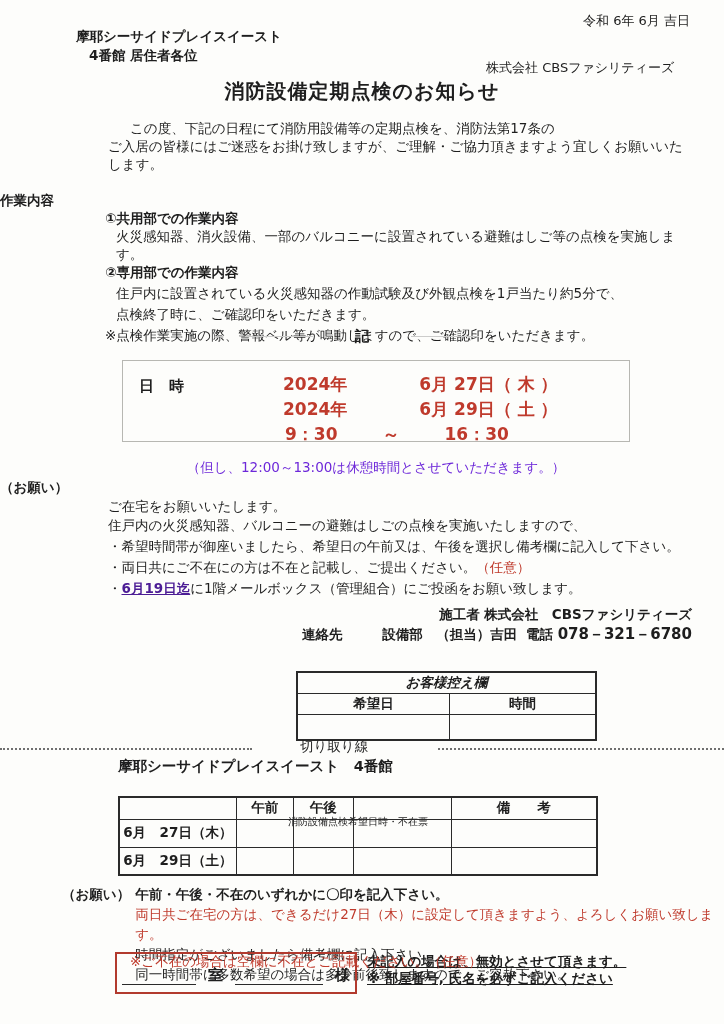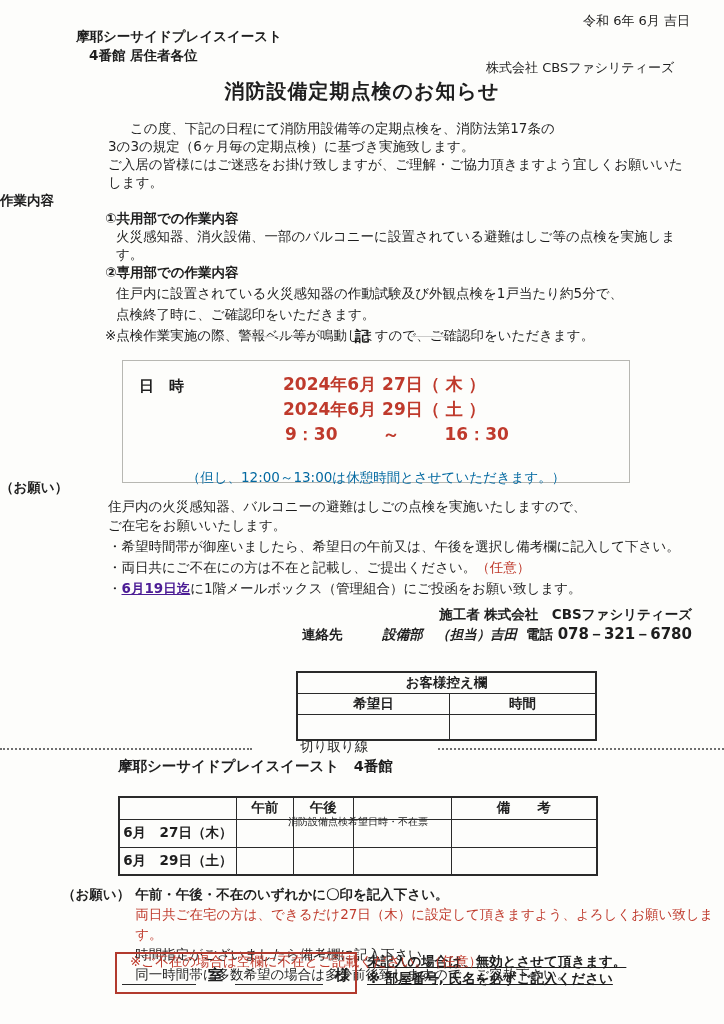--- a/index.html
+++ b/index.html
@@ -21,42 +21,42 @@
   .intro .indent1 { text-indent:22px; }
   .center-heading { position:absolute; left:0; width:100%; text-align:left; font-weight:bold; }
   .work-heading { top:192px; }
   .work { position:absolute; top:209px; left:105px; width:590px; line-height:18px; }
   .work .body-indent { padding-left:11px; }
   .work .sp { margin-top:3px; }
   .ki-row { position:absolute; top:327px; left:0; width:100%;
             display:flex; align-items:center; justify-content:center; gap:42px; }
   .ki-dash { width:68px; border-top:1.5px solid #cccccb; }
   .ki { font-weight:bold; font-size:14.5px; }
-  .schedule-box { position:absolute; top:360px; left:122px; width:508px; height:123px;
+  .schedule-box { position:absolute; top:360px; left:122px; width:508px; height:82px;
                   border:1.5px solid #b7b7b2; background:#fdfdfb; padding-top:11px; }
   .sched-label { position:absolute; top:16px; left:16px; font-weight:bold; font-size:15px; }
-  .sched-line { display:flex; padding-left:160px; color:#bf3a2c;
+  .sched-line { display:flex; padding-left:160px; gap:72px; color:#bf3a2c;
                 font-weight:bold; font-size:17px; line-height:25px; white-space:nowrap; }
   .time-line { gap:45px; padding-left:162px; }
-  .break-note { text-align:center; font-size:13.5px; margin-top:22px; color:#0369a1; }
+  .break-note { text-align:center; font-size:13.5px; margin-top:12px; color:#6d28d9; }
   .onegai-heading { top:479px; }
   .request { position:absolute; top:497px; left:108px; width:590px; line-height:19px; }
   .request .sp { margin-top:2px; }
   .deadline { color:#4c1d95; font-weight:bold; text-decoration:underline; }
   .contact { position:absolute; top:604px; left:132px; width:560px; line-height:20px; font-weight:bold;text-align:right; }
   .c-label { display:inline-block; width:54px; }
-  .c-val { display:inline-block; width:170px;font-style:italic; }
+  .c-val { display:inline-block; width:170px; }
   .phone-label { margin-left:4px; }
   .phone-number { font-size:15px; }
   .emergency { font-weight:normal; font-size:12.5px; margin-top:3px; }
   .copy-table { position:absolute; top:671px; left:296px; width:301px;
                 border-collapse:collapse; border:2.5px solid #2a2a2a; }
   .copy-table th, .copy-table td { border:1.6px solid #2a2a2a; text-align:center;
                 font-size:13.5px; font-weight:bold; padding:0 4px; }
-  .copy-table .ttl { height:21px; }
+  .copy-table .ttl { height:21px;font-style:italic; }
   .copy-table .hdr th { height:21px; }
   .copy-table .empty td { height:26px; }
   .cut-row { position:absolute; top:740px; left:0; width:100%; display:flex; align-items:center; }
   .cut-dash { border-top:2px dotted #6f6f6f; height:0; }
   .cut-left { width:252px; }
   .cut-right { flex:1; }
   .cut-label { font-size:13.5px; padding:0 70px 0 48px; transform:translateY(-2px); }
   .form-building { position:absolute; top:757px; left:118px; font-weight:bold; font-size:14.5px; }
   .form-title { position:absolute; top:815px; left:118px; width:480px; text-align:center; font-size:10px; }
   .form-table { position:absolute; top:796px; left:118px; width:480px;
@@ -91,21 +91,20 @@
     <div>摩耶シーサイドプレイスイースト</div>
     <div class="line2">4番館  居住者各位</div>
   </div>
 
   <div class="company">株式会社  CBSファシリティーズ</div>
 
   <div class="doc-title">消防設備定期点検のお知らせ</div>
 
   <div class="intro">
     <div class="indent1">この度、下記の日程にて消防用設備等の定期点検を、消防法第17条の</div>
-    <div>3の3の規定（6ヶ月毎の定期点検）に基づき実施致します。</div>
     <div>ご入居の皆様にはご迷惑をお掛け致しますが、ご理解・ご協力頂きますよう宜しくお願いいたします。</div>
   </div>
 
   <div class="center-heading work-heading">作業内容</div>
 
   <div class="work">
     <div class="bold">①共用部での作業内容</div>
     <div class="body-indent">火災感知器、消火設備、一部のバルコニーに設置されている避難はしご等の点検を実施します。</div>
     <div class="bold">②専用部での作業内容</div>
     <div class="body-indent sp">住戸内に設置されている火災感知器の作動試験及び外観点検を1戸当たり約5分で、</div>
@@ -133,22 +132,22 @@
       <span>9：30</span>
       <span>～</span>
       <span>16：30</span>
     </div>
     <div class="break-note">（但し、12:00～13:00は休憩時間とさせていただきます。）</div>
   </div>
 
   <div class="center-heading onegai-heading">（お願い）</div>
 
   <div class="request">
+    <div>ご在宅をお願いいたします。</div>
     <div>住戸内の火災感知器、バルコニーの避難はしごの点検を実施いたしますので、</div>
-    <div>ご在宅をお願いいたします。</div>
     <div class="sp">・希望時間帯が御座いましたら、希望日の午前又は、午後を選択し備考欄に記入して下さい。</div>
     <div class="sp"><span>・両日共にご不在にの方は不在と記載し、ご提出ください。</span><span class="red">（任意）</span></div>
     <div class="sp"><span>・</span><span class="deadline">6月19日迄</span><span>に1階メールボックス（管理組合）にご投函をお願い致します。</span></div>
   </div>
 
   <div class="contact">
     <div>
       <span class="c-label">施工者</span>
       <span>株式会社　CBSファシリティーズ</span>
     </div>

